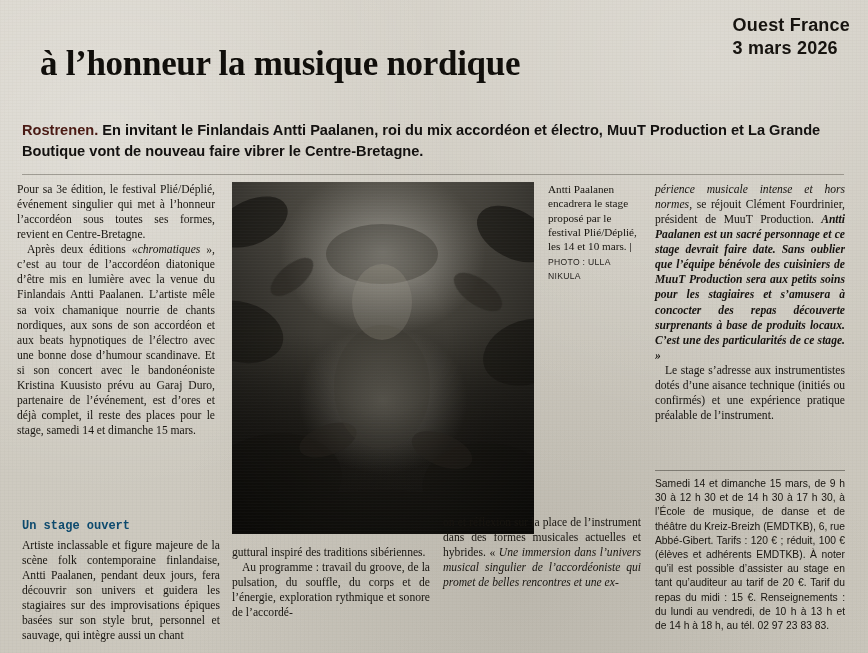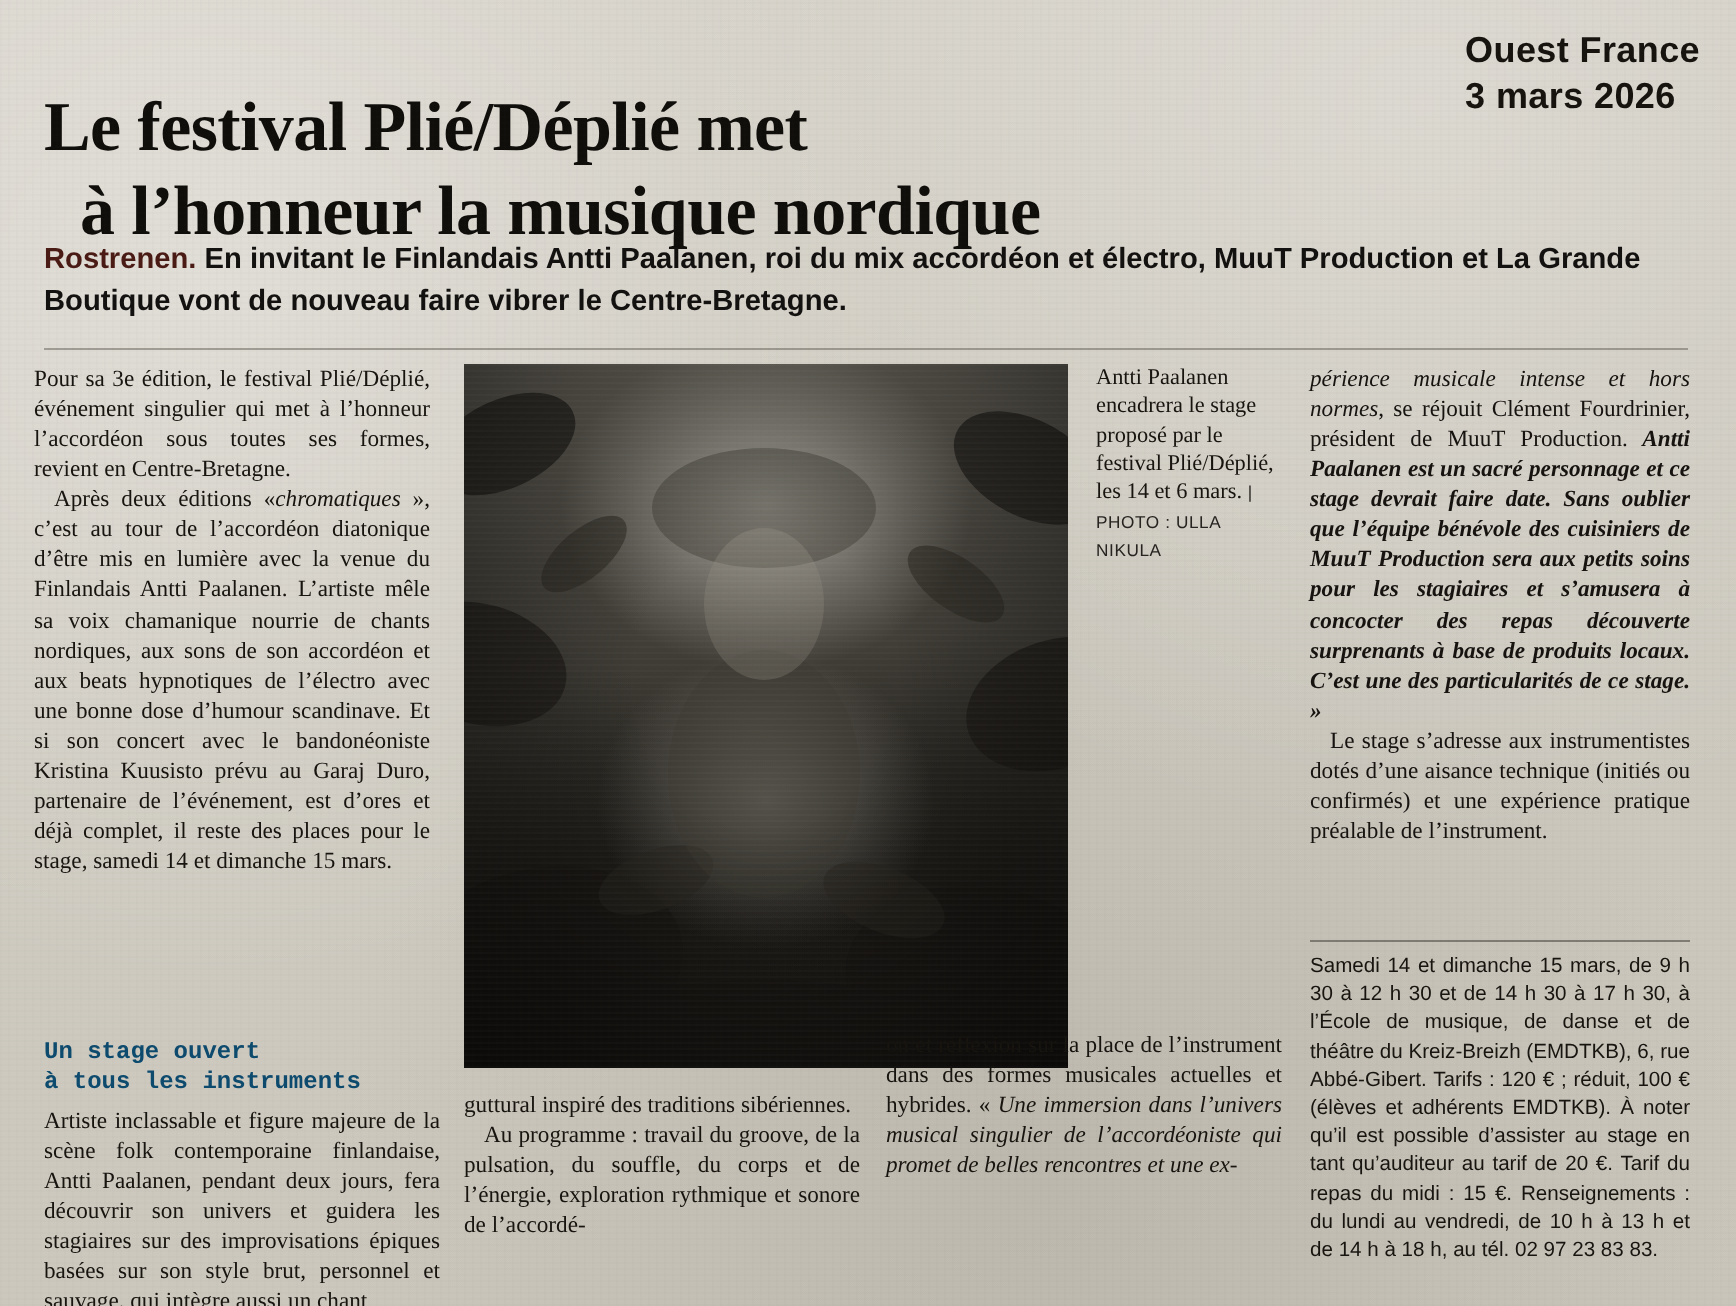--- a/index.html
+++ b/index.html
@@ -218,39 +218,37 @@
 
 <div class="page">
   <div class="paper"></div>
 
   <div class="masthead">
     <div>Ouest France</div>
     <div>3 mars 2026</div>
   </div>
 
   <h1 class="headline">
-    <span class="l1">Le festival Plié/Déplié met</span>
     <span class="l2">à l’honneur la musique nordique</span>
   </h1>
 
   <div class="standfirst">
     <span class="place">Rostrenen.</span><span> En invitant le Finlandais Antti Paalanen, roi du mix accordéon et électro, MuuT Production et La Grande Boutique vont de nouveau faire vibrer le Centre-Bretagne.</span>
   </div>
 
   <div class="rule top"></div>
 
   <div class="col" id="col1">
     <p class="first">Pour sa 3e édition, le festival Plié/Déplié, événement singulier qui met à l’honneur l’accordéon sous toutes ses formes, revient en Centre-Bretagne.</p>
     <p><span>Après deux éditions «</span><em>chromatiques</em><span> », c’est au tour de l’accordéon diatonique d’être mis en lumière avec la venue du Finlandais Antti Paalanen. L’artiste mêle sa voix chamanique nourrie de chants nordiques, aux sons de son accordéon et aux beats hypnotiques de l’électro avec une bonne dose d’humour scandinave. Et si son concert avec le bandonéoniste Kristina Kuusisto prévu au Garaj Duro, partenaire de l’événement, est d’ores et déjà complet, il reste des places pour le stage, samedi 14 et dimanche 15 mars.</span></p>
   </div>
 
   <div class="col" id="col1b">
     <div class="subhead">
       <div>Un stage ouvert</div>
-      <div>à tous les instruments</div>
     </div>
     <p class="first">Artiste inclassable et figure majeure de la scène folk contemporaine finlandaise, Antti Paalanen, pendant deux jours, fera découvrir son univers et guidera les stagiaires sur des improvisations épiques basées sur son style brut, personnel et sauvage, qui intègre aussi un chant</p>
   </div>
 
   <div class="photo">
     <div class="img"></div>
     <svg class="leaves" viewBox="0 0 302 352" preserveAspectRatio="none">
       <g fill="#1a1814" opacity="0.85">
         <ellipse cx="20" cy="40" rx="38" ry="22" transform="rotate(-25 20 40)"></ellipse>
         <ellipse cx="282" cy="52" rx="40" ry="24" transform="rotate(28 282 52)"></ellipse>
@@ -272,21 +270,21 @@
       </g>
       <g fill="#9a948a" opacity="0.35">
         <ellipse cx="150" cy="120" rx="30" ry="38"></ellipse>
       </g>
     </svg>
     <div class="vignette"></div>
     <div class="grain"></div>
   </div>
 
   <div class="caption">
-    <span>Antti Paalanen encadrera le stage proposé par le festival Plié/Déplié, les 14 et 6 mars.</span>
+    <span>Antti Paalanen encadrera le stage proposé par le festival Plié/Déplié, les 14 et 10 mars.</span>
     <span class="credit">| PHOTO : ULLA NIKULA</span>
   </div>
 
   <div class="col" id="col2">
     <p class="first">guttural inspiré des traditions sibériennes.</p>
     <p>Au programme : travail du groove, de la pulsation, du souffle, du corps et de l’énergie, exploration rythmique et sonore de l’accordé-</p>
   </div>
 
   <div class="col" id="col3">
     <p class="first"><span>on et réflexion sur la place de l’instrument dans des formes musicales actuelles et hybrides. «</span><em> Une immersion dans l’univers musical singulier de l’accordéoniste qui promet de belles rencontres et une ex-</em></p>

